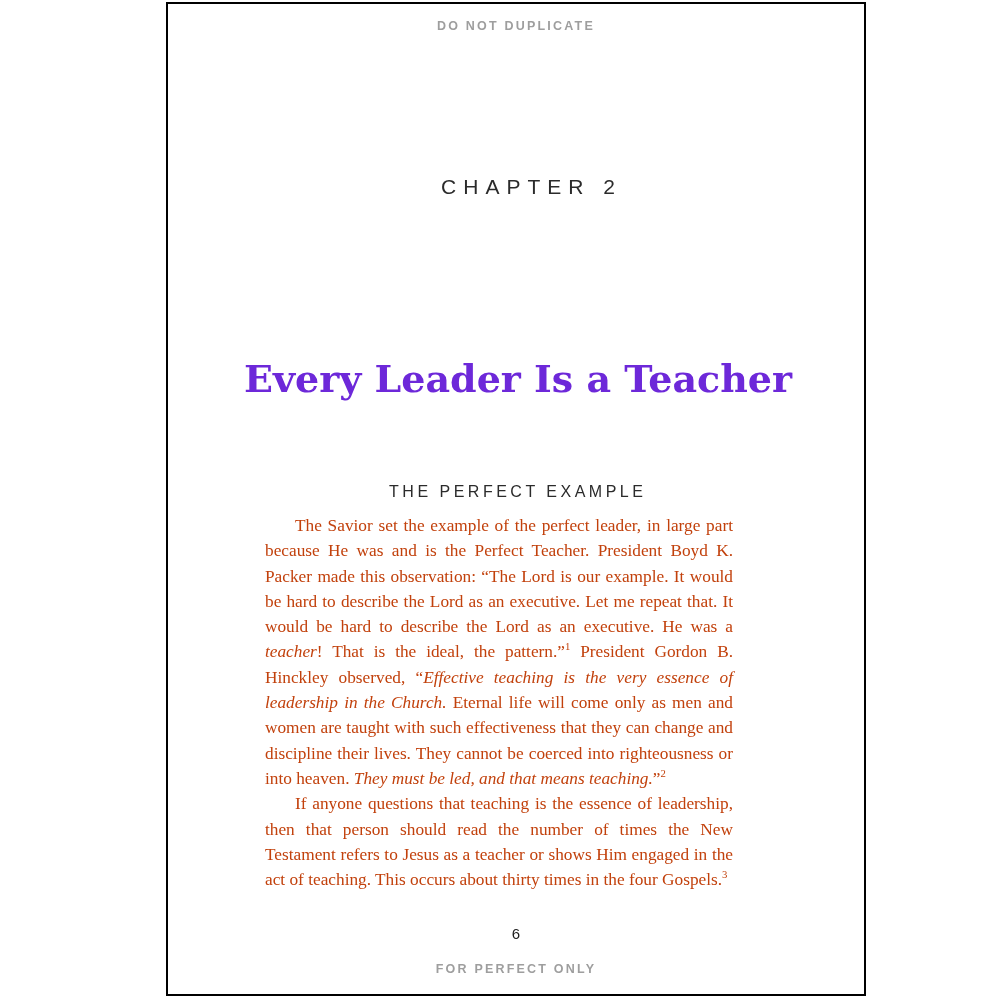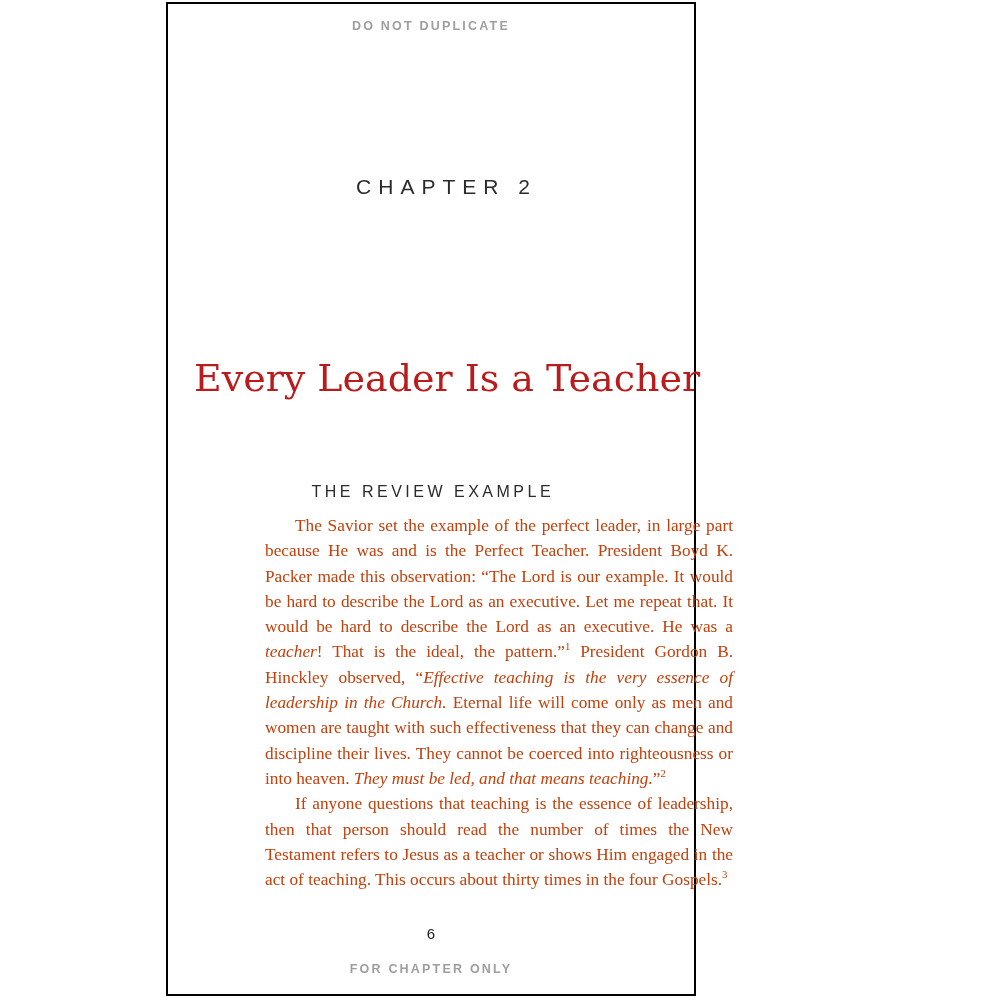--- a/index.html
+++ b/index.html
@@ -10,21 +10,21 @@
   }
   .canvas {
     position: relative;
     width: 1000px; height: 1000px;
     background: #ffffff;
     overflow: hidden;
   }
   .page {
     position: absolute;
     left: 166px; top: 2px;
-    width: 530px; height: 994px;
+    width: 700px; height: 994px;
     background: #ffffff;
     border: 2px solid #000000;
   }
   .watermark {
     position: absolute;
     left: 0; width: 100%;
     text-align: center;
     font-family: "Liberation Sans", sans-serif;
     font-weight: bold;
     font-size: 12.5px;
@@ -39,26 +39,26 @@
     text-align: center;
     font-family: "Liberation Sans", sans-serif;
     font-weight: 400;
     font-size: 21px;
     letter-spacing: 7px;
     text-indent: 7px; 
     color: #2b2b2b;
   }
   .chapter-title {
     position: absolute;
-    top: 352px; left: 16px; width: 100%;
+    top: 352px; left: 2px; width: 100%;
     text-align: center;
     font-family: "DejaVu Serif", serif;
-    font-weight: 400;
+    font-weight: 700;
     font-size: 38px;
-    color: #b91c1c;
+    color: #6d28d9;
   }
   .section-heading {
     position: absolute;
     top: 479px; left: 0; width: 100%;
     text-align: center;
     font-family: "Liberation Sans", sans-serif;
     font-weight: 400;
     font-size: 16px;
     letter-spacing: 3.5px;
     text-indent: 3.5px;
@@ -99,25 +99,25 @@
 
 <div class="canvas">
   <div class="page">
 
     <div class="watermark top">DO NOT DUPLICATE</div>
 
     <div class="chapter-label">CHAPTER 2</div>
 
     <h1 class="chapter-title">Every Leader Is a Teacher</h1>
 
-    <div class="section-heading">THE REVIEW EXAMPLE</div>
+    <div class="section-heading">THE PERFECT EXAMPLE</div>
 
     <div class="body-text">
         <p><span>The Savior set the example of the perfect leader, in large part because He was and is the Perfect Teacher. President Boyd K. Packer made this observation: “The Lord is our example. It would be hard to describe the Lord as an executive. Let me repeat that. It would be hard to describe the Lord as an executive. He was a </span><em>teacher</em><span>! That is the ideal, the pattern.”</span><sup>1</sup><span> President Gordon B. Hinckley observed, “</span><em>Effective teaching is the very essence of leadership in the Church.</em><span> Eternal life will come only as men and women are taught with such effectiveness that they can change and discipline their lives. They cannot be coerced into righteousness or into heaven. </span><em>They must be led, and that means teaching.</em><span>”</span><sup>2</sup></p>
         <p><span>If anyone questions that teaching is the essence of leadership, then that person should read the number of times the New Testament refers to Jesus as a teacher or shows Him engaged in the act of teaching. This occurs about thirty times in the four Gospels.</span><sup>3</sup></p>
       </div>
 
     <div class="page-number">6</div>
 
-    <div class="watermark bottom">FOR CHAPTER ONLY</div>
+    <div class="watermark bottom">FOR PERFECT ONLY</div>
 
   </div>
 </div>
 
 </body></html>

